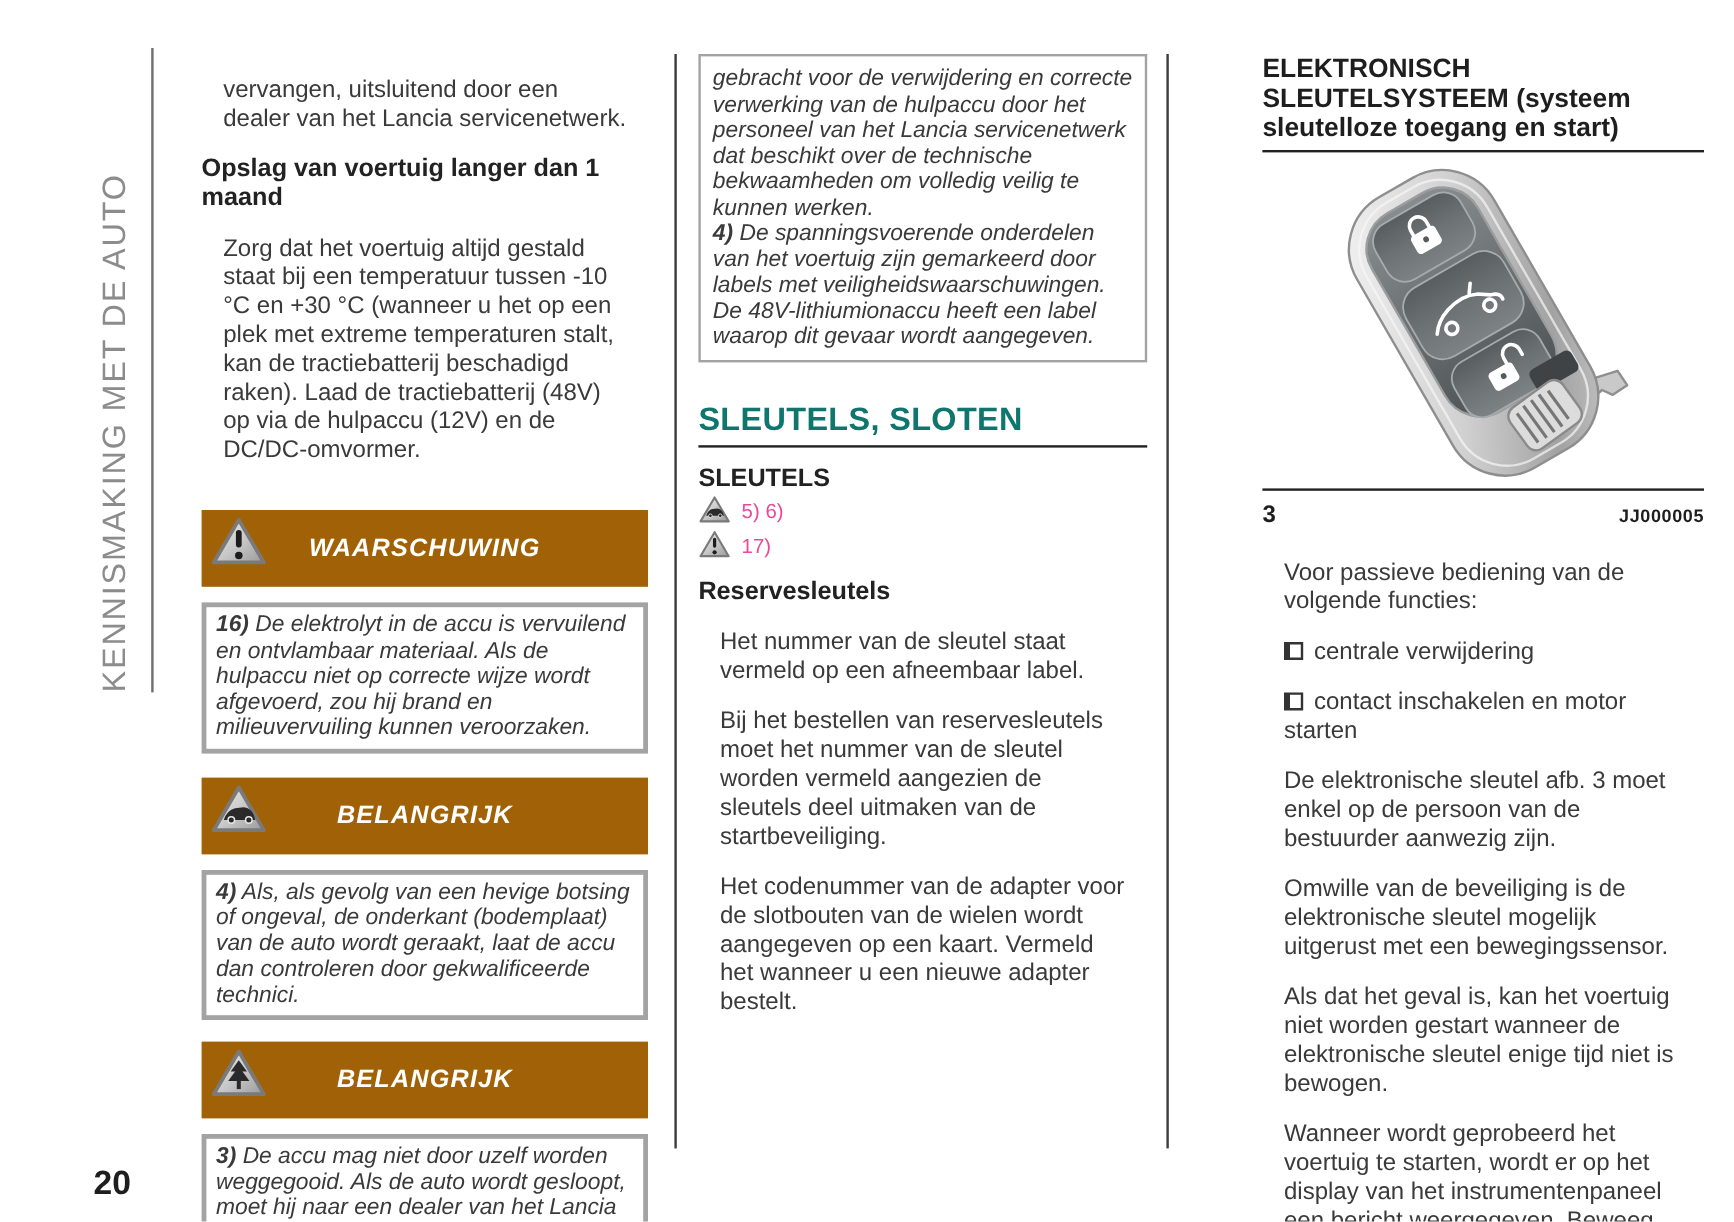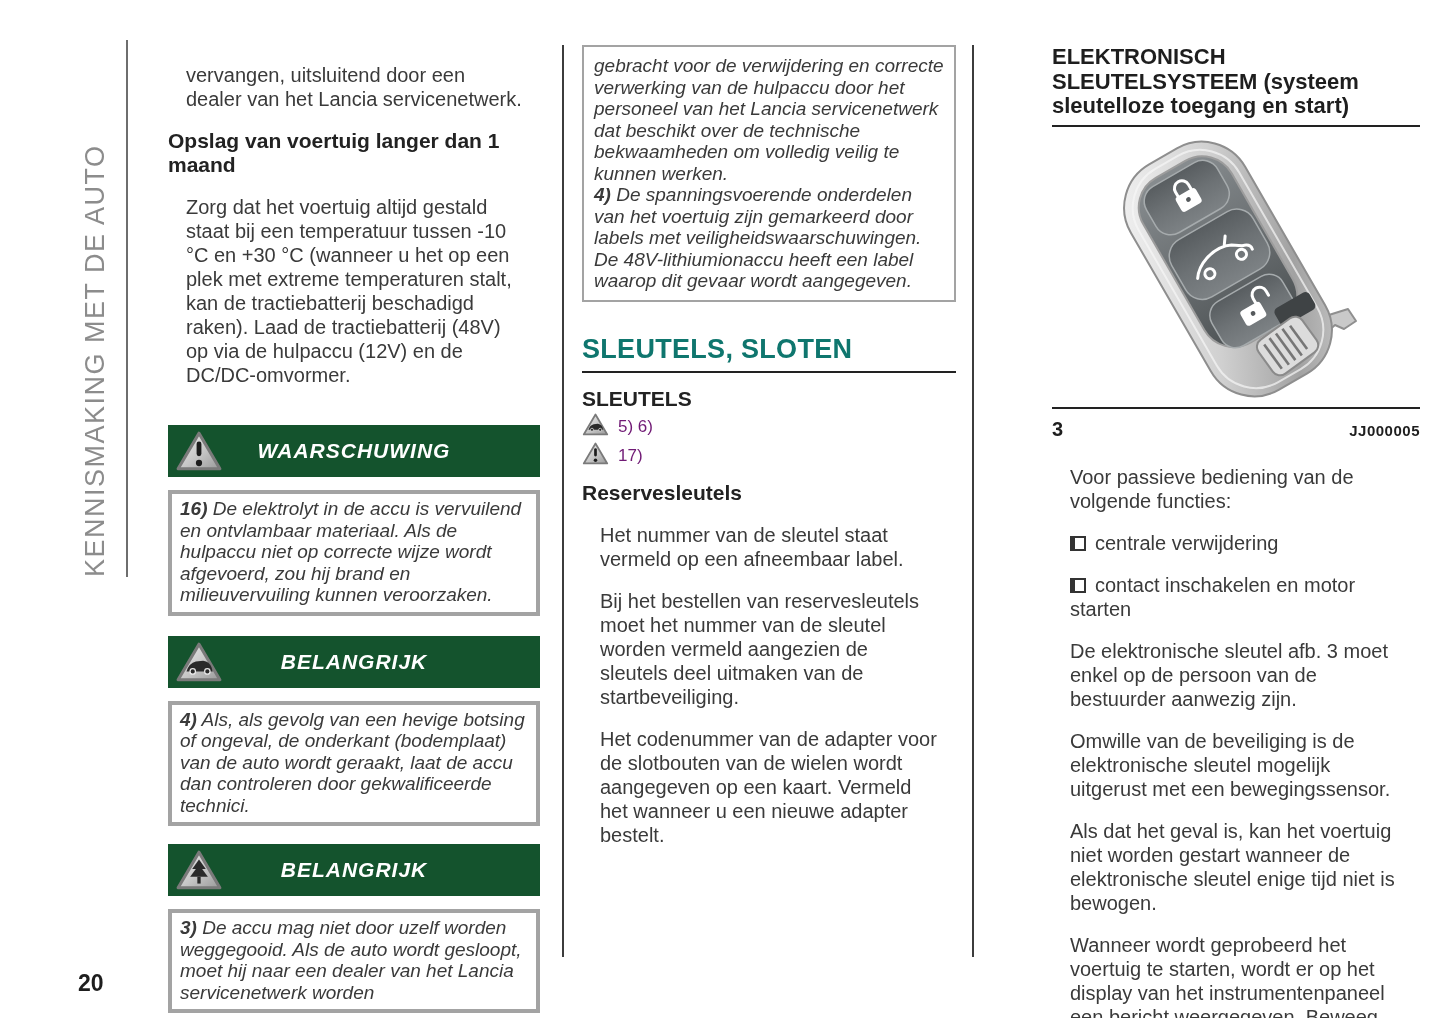--- a/index.html
+++ b/index.html
@@ -24,56 +24,56 @@
   #col1{left:168px;width:372px;}
   #col2{left:582px;width:374px;}
   #col3{left:1052px;width:368px;}
 
   .p{font-size:20px;line-height:24px;margin:18px;}
   .p + .p{margin-top:3px;}
 
   .subhead{font-size:21px;line-height:24px;font-weight:bold;color:#222;margin:14px 0 2px 0;}
 
   
-  .alert-bar{position:relative;height:52px;background:#14532d;display:flex;align-items:center;}
+  .alert-bar{position:relative;height:64px;background:#a16207;display:flex;align-items:center;}
   .alert-bar .tri-wrap{position:absolute;left:7px;top:4px;}
   .alert-bar .bar-label{width:100%;text-align:center;color:#ffffff;font-weight:bold;
       font-style:italic;font-size:21px;letter-spacing:1px;}
   .mt38{margin-top:38px;} .mt20{margin-top:20px;} .mt18{margin-top:18px;}
 
   
   .note-box{border:4px solid #a3a3a3;margin-top:13px;padding:4px 8px 6px 8px;
       font-style:italic;font-size:19px;line-height:21.5px;color:#3a3a3a;}
   .note-num{font-weight:bold;}
   .big-note{margin-top:0;border-width:2.5px;padding:8px 10px;}
 
   
   .section-title{font-size:27px;line-height:30px;font-weight:bold;color:#0f766e;
       border-bottom:2.5px solid #222;padding-bottom:7px;margin:32px 0 0 0;letter-spacing:0.3px;}
   .section-title-sm{font-size:22px;line-height:24.5px;font-weight:bold;color:#1e1e1e;
       border-bottom:2px solid #222;padding-bottom:6px;margin:0;}
 
   
-  .ref-row{display:flex;align-items:center;gap:9px;margin:3px 0;font-size:17px;color:#701a75;height:26px;}
+  .ref-row{display:flex;align-items:center;gap:9px;margin:3px 0;font-size:17px;color:#ec4899;height:26px;}
 
   
   .figure-box{height:274px;margin-top:6px;position:relative;}
   .fig-rule{border-top:2px solid #222;margin-top:0;}
   .fig-caption{display:flex;justify-content:space-between;align-items:baseline;margin-top:9px;}
   .fig-num{font-weight:bold;font-size:20px;color:#1e1e1e;}
   .fig-code{font-weight:bold;font-size:15px;color:#1e1e1e;letter-spacing:0.5px;}
 
   
   .sq{display:inline-block;width:9px;height:11px;border:2px solid #333;
       border-left-width:5px;margin-right:9px;vertical-align:-1px;}
 
   .intro-gap{margin-top:24px;}
 
   
-  .page-num{position:absolute;left:78px;top:970px;font-size:23px;font-weight:bold;color:#1e1e1e;}
+  .page-num{position:absolute;left:78px;top:970px;font-size:28px;font-weight:bold;color:#1e1e1e;}
 </style>
 </head>
 <body>
 
 <svg width="0" height="0" style="position:absolute" aria-hidden="true">
   <defs>
     <linearGradient id="gTri" x1="0" y1="0" x2="1" y2="1">
       <stop offset="0" stop-color="#f0f0f0"></stop>
         <stop offset="0.55" stop-color="#c6c6c6"></stop>
         <stop offset="1" stop-color="#9a9a9a"></stop>

